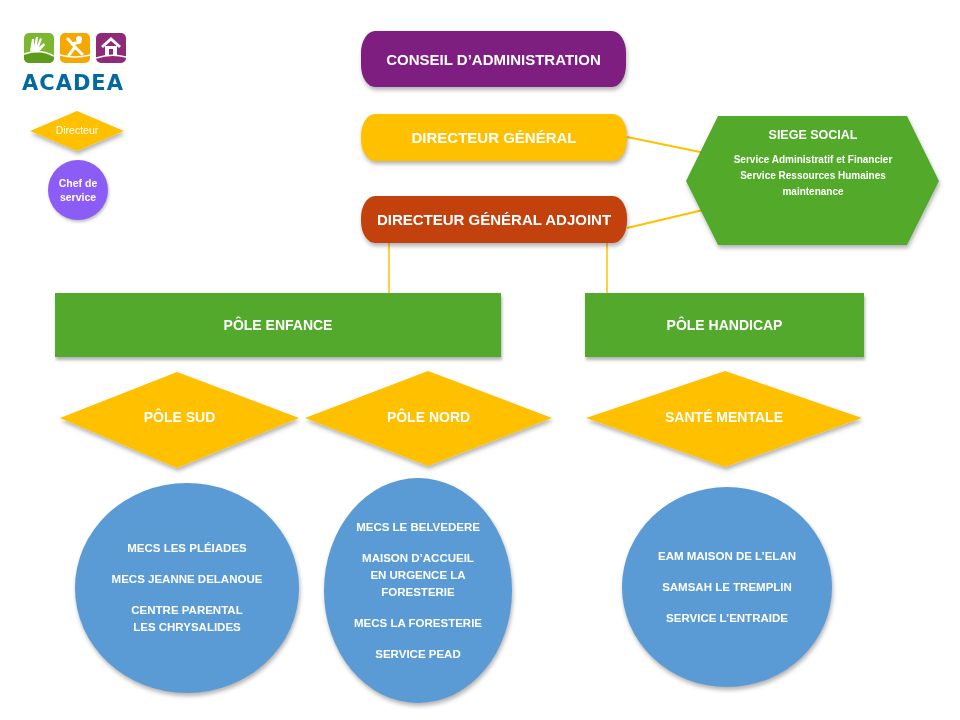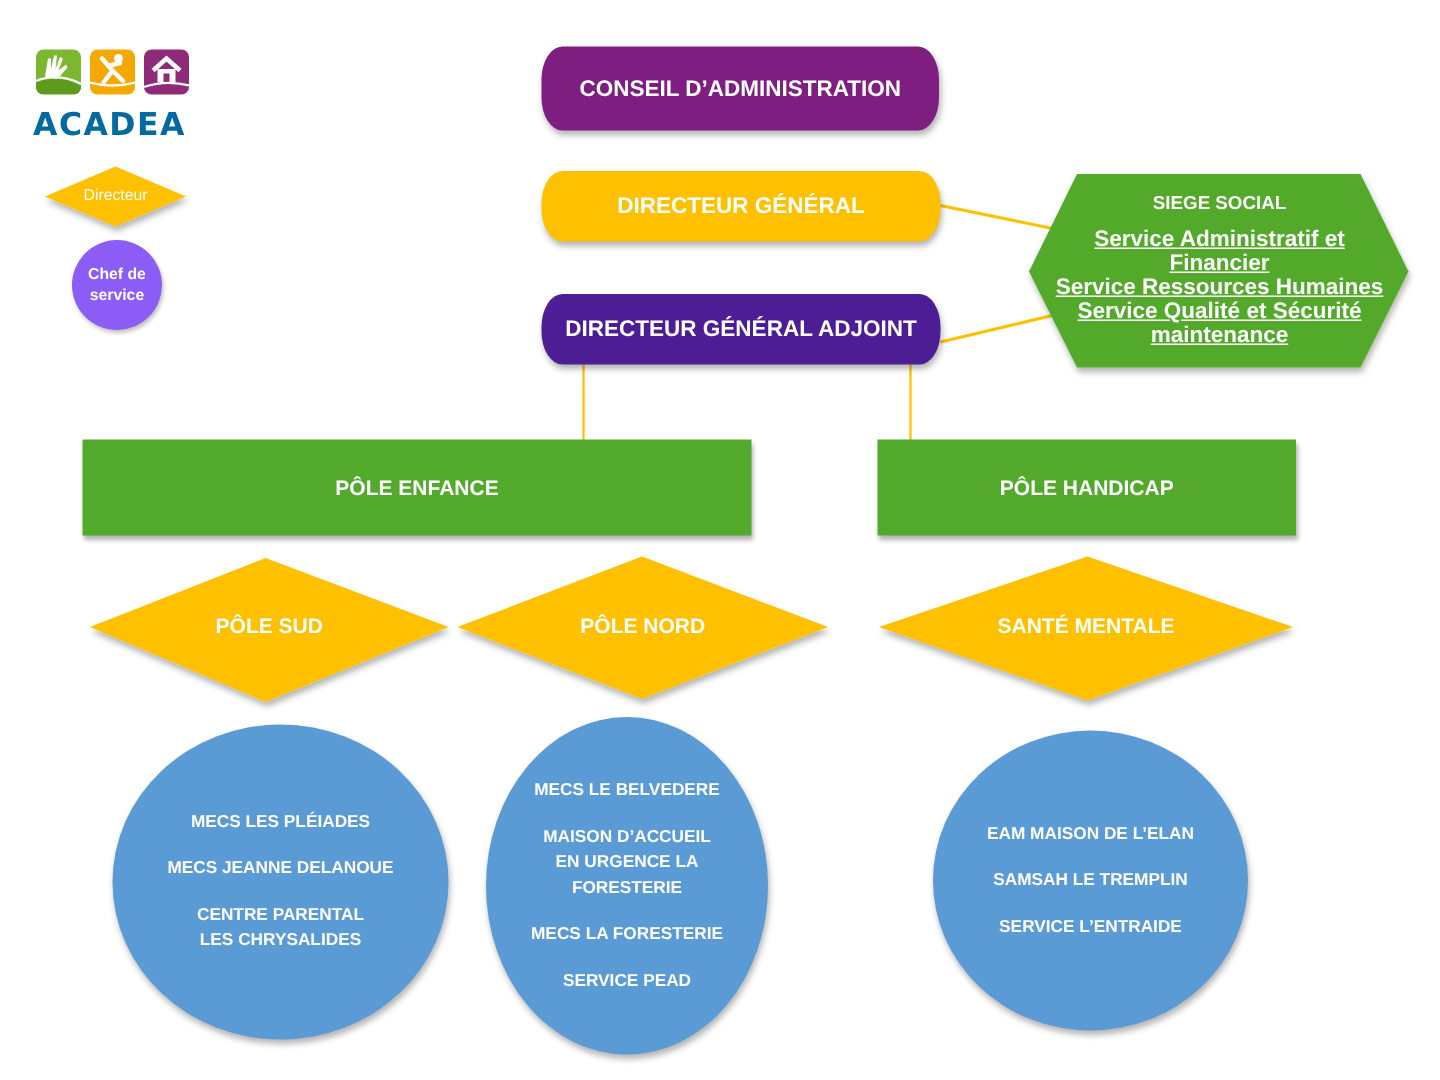--- a/index.html
+++ b/index.html
@@ -15,42 +15,42 @@
                  font-size: 21px; font-weight: bold; color: #0369a1; letter-spacing: 1px;
                  font-family: "DejaVu Sans", sans-serif; }
     #legend-circle { left: 48px; top: 160px; width: 60px; height: 60px; border-radius: 50%;
                      background: #8b5cf6; box-shadow: 1px 2px 3px rgba(0,0,0,0.25); }
 
     
     .barrel { border-radius: 14px / 22px; box-shadow: 1px 3px 4px rgba(0,0,0,0.3);
               display: flex; align-items: center; justify-content: center; }
     #conseil { left: 361px; top: 31px; width: 265px; height: 56px; background: #7e1e80; font-size: 15px; }
     #dg { left: 361px; top: 114px; width: 266px; height: 47px; background: #ffc000; font-size: 15px; }
-    #dga { left: 361px; top: 196px; width: 266px; height: 47px; background: #4c1d95; font-size: 15px; }
+    #dga { left: 361px; top: 196px; width: 266px; height: 47px; background: #c2410c; font-size: 15px; }
 
     
     .pole { background: #52a92c; box-shadow: 1px 3px 3px rgba(0,0,0,0.3);
             display: flex; align-items: center; justify-content: center; font-size: 14px; }
     #pole-enfance { left: 55px; top: 293px; width: 446px; height: 64px; text-align: right; }
     #pole-handicap { left: 585px; top: 293px; width: 279px; height: 64px; }
 
     
     svg { position: absolute; left: 0; top: 0; }
 
     .circle { border-radius: 50%; background: #5b9bd5; box-shadow: 1px 3px 4px rgba(0,0,0,0.3);
               display: flex; flex-direction: column; align-items: center; justify-content: center;
               font-size: 11.5px; line-height: 17px; }
     .circle .item { margin: 7px 0; }
     #circle-sud { left: 75px; top: 483px; width: 224px; height: 210px; }
     #circle-nord { left: 324px; top: 478px; width: 188px; height: 225px; }
     #circle-sante { left: 622px; top: 487px; width: 210px; height: 200px; }
 
     #siege-text { left: 700px; top: 128px; width: 226px; }
     #siege-title { font-size: 12.5px; margin-bottom: 10px; }
-    .siege-line { font-size: 15px; line-height: 16px; text-decoration: underline; }
+    .siege-line { font-size: 10px; line-height: 16px; }
   </style>
 </head>
 <body>
 
 <svg width="960" height="720">
   <defs>
     <filter id="sh" x="-10%" y="-10%" width="120%" height="130%">
       <feDropShadow dx="1" dy="3" stdDeviation="2" flood-color="#000" flood-opacity="0.3"></feDropShadow>
     </filter>
   </defs>
@@ -108,21 +108,20 @@
   <span>DIRECTEUR GÉNÉRAL</span>
 </div>
 <div id="dga" class="abs txt barrel">
   <span>DIRECTEUR GÉNÉRAL ADJOINT</span>
 </div>
 
 <div id="siege-text" class="abs txt">
   <div id="siege-title">SIEGE SOCIAL</div>
   <div class="siege-line">Service Administratif  et Financier</div>
   <div class="siege-line">Service Ressources  Humaines</div>
-  <div class="siege-line">Service Qualité  et Sécurité</div>
   <div class="siege-line">maintenance</div>
 </div>
 
 <div id="pole-enfance" class="abs txt pole">
   <span>PÔLE ENFANCE</span>
 </div>
 <div id="pole-handicap" class="abs txt pole">
   <span>PÔLE HANDICAP</span>
 </div>
 

